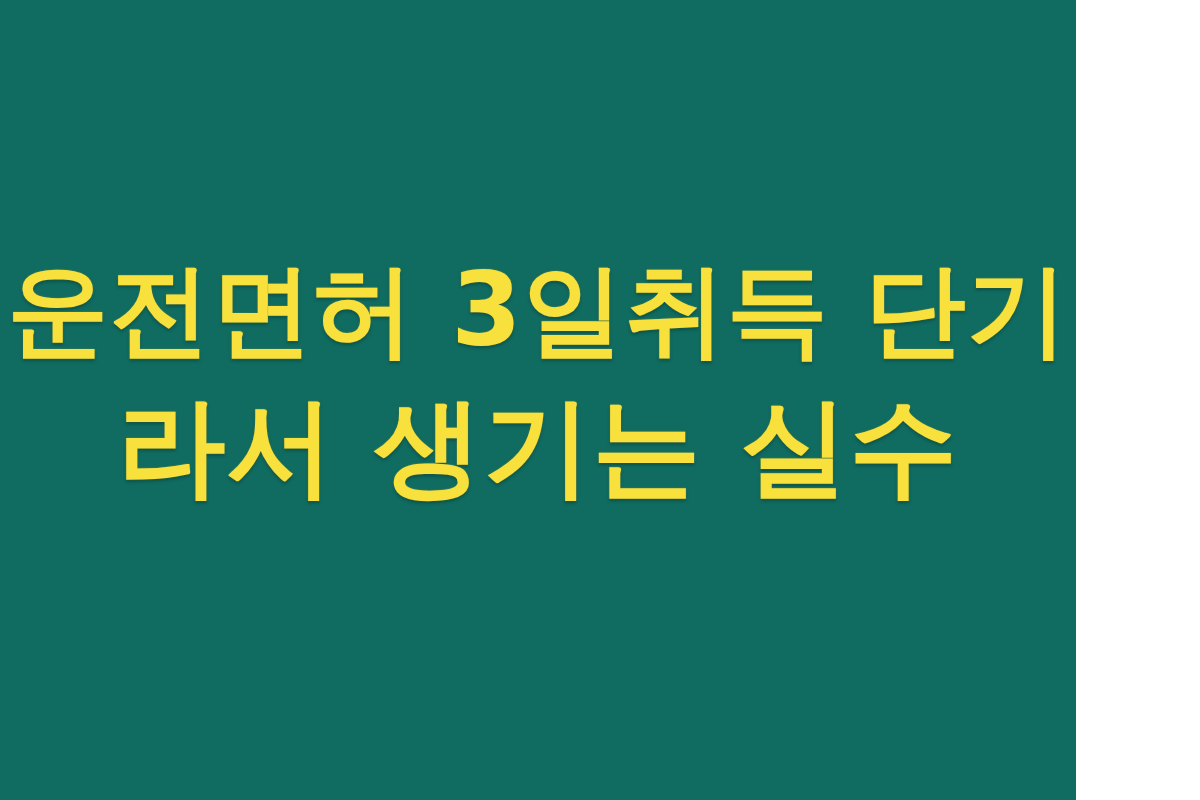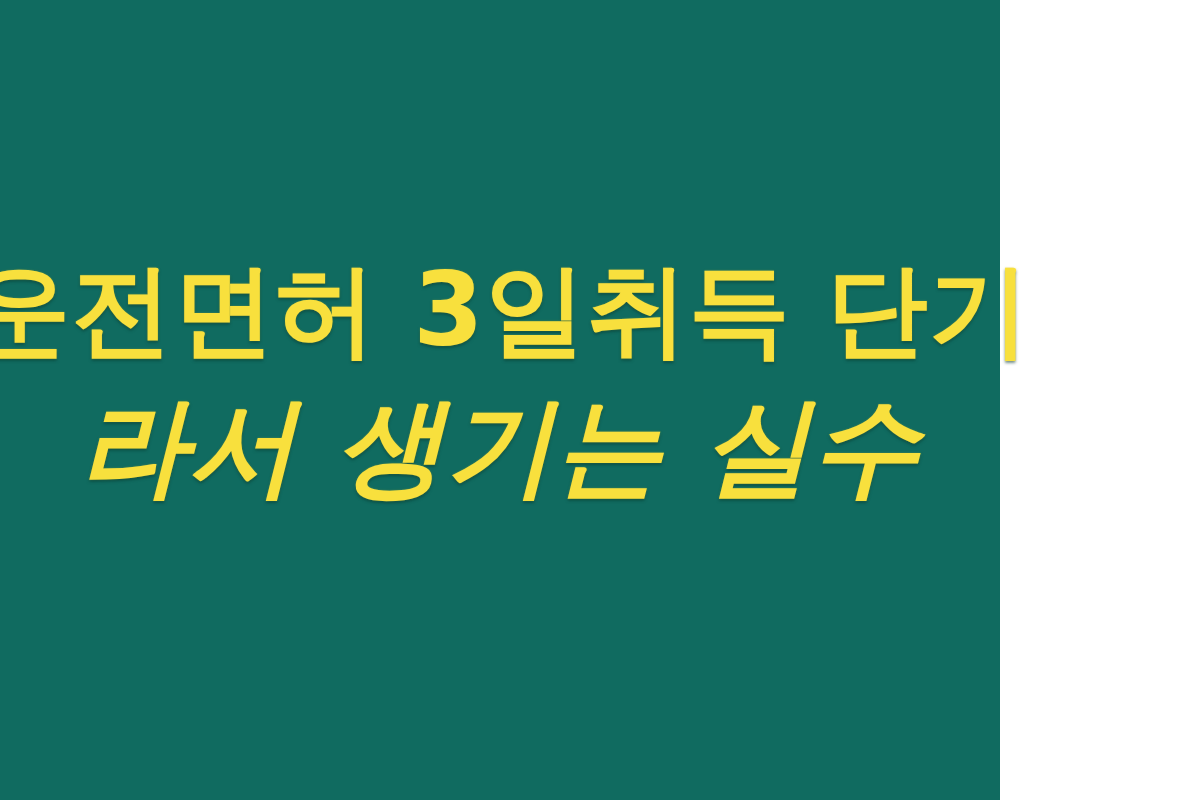--- a/index.html
+++ b/index.html
@@ -10,21 +10,21 @@
 
   body {
     width: 1200px;
     height: 800px;
     overflow: hidden;
     font-family: "DejaVu Sans", "Liberation Sans", sans-serif;
   }
 
   #card {
     position: relative;
-    width: 1000px;
+    width: 1076px;
     height: 800px;
     background: #106B60;
     display: flex;
     flex-direction: column;
     align-items: flex-start;
     justify-content: center;
     box-sizing: border-box;
   }
 
   #headline {
@@ -49,21 +49,20 @@
     white-space: nowrap;
     
     text-shadow:
        0px 2px 3px rgba(5, 55, 48, 0.55),
        0px 0px 2px rgba(248, 224, 61, 0.35);
     -webkit-font-smoothing: antialiased;
   }
 
   .headline-line.line-2 {
     margin-top: 2px;
-    font-style: italic;
   }
 </style>
 </head>
 <body>
 
 <div id="card" style="background: rgb(16, 107, 96);">
 
   <div id="headline">
 
     <span class="headline-line line-1" style="color: rgb(248, 224, 61); font-size: 101px;">운전면허 3일취득 단기</span>

